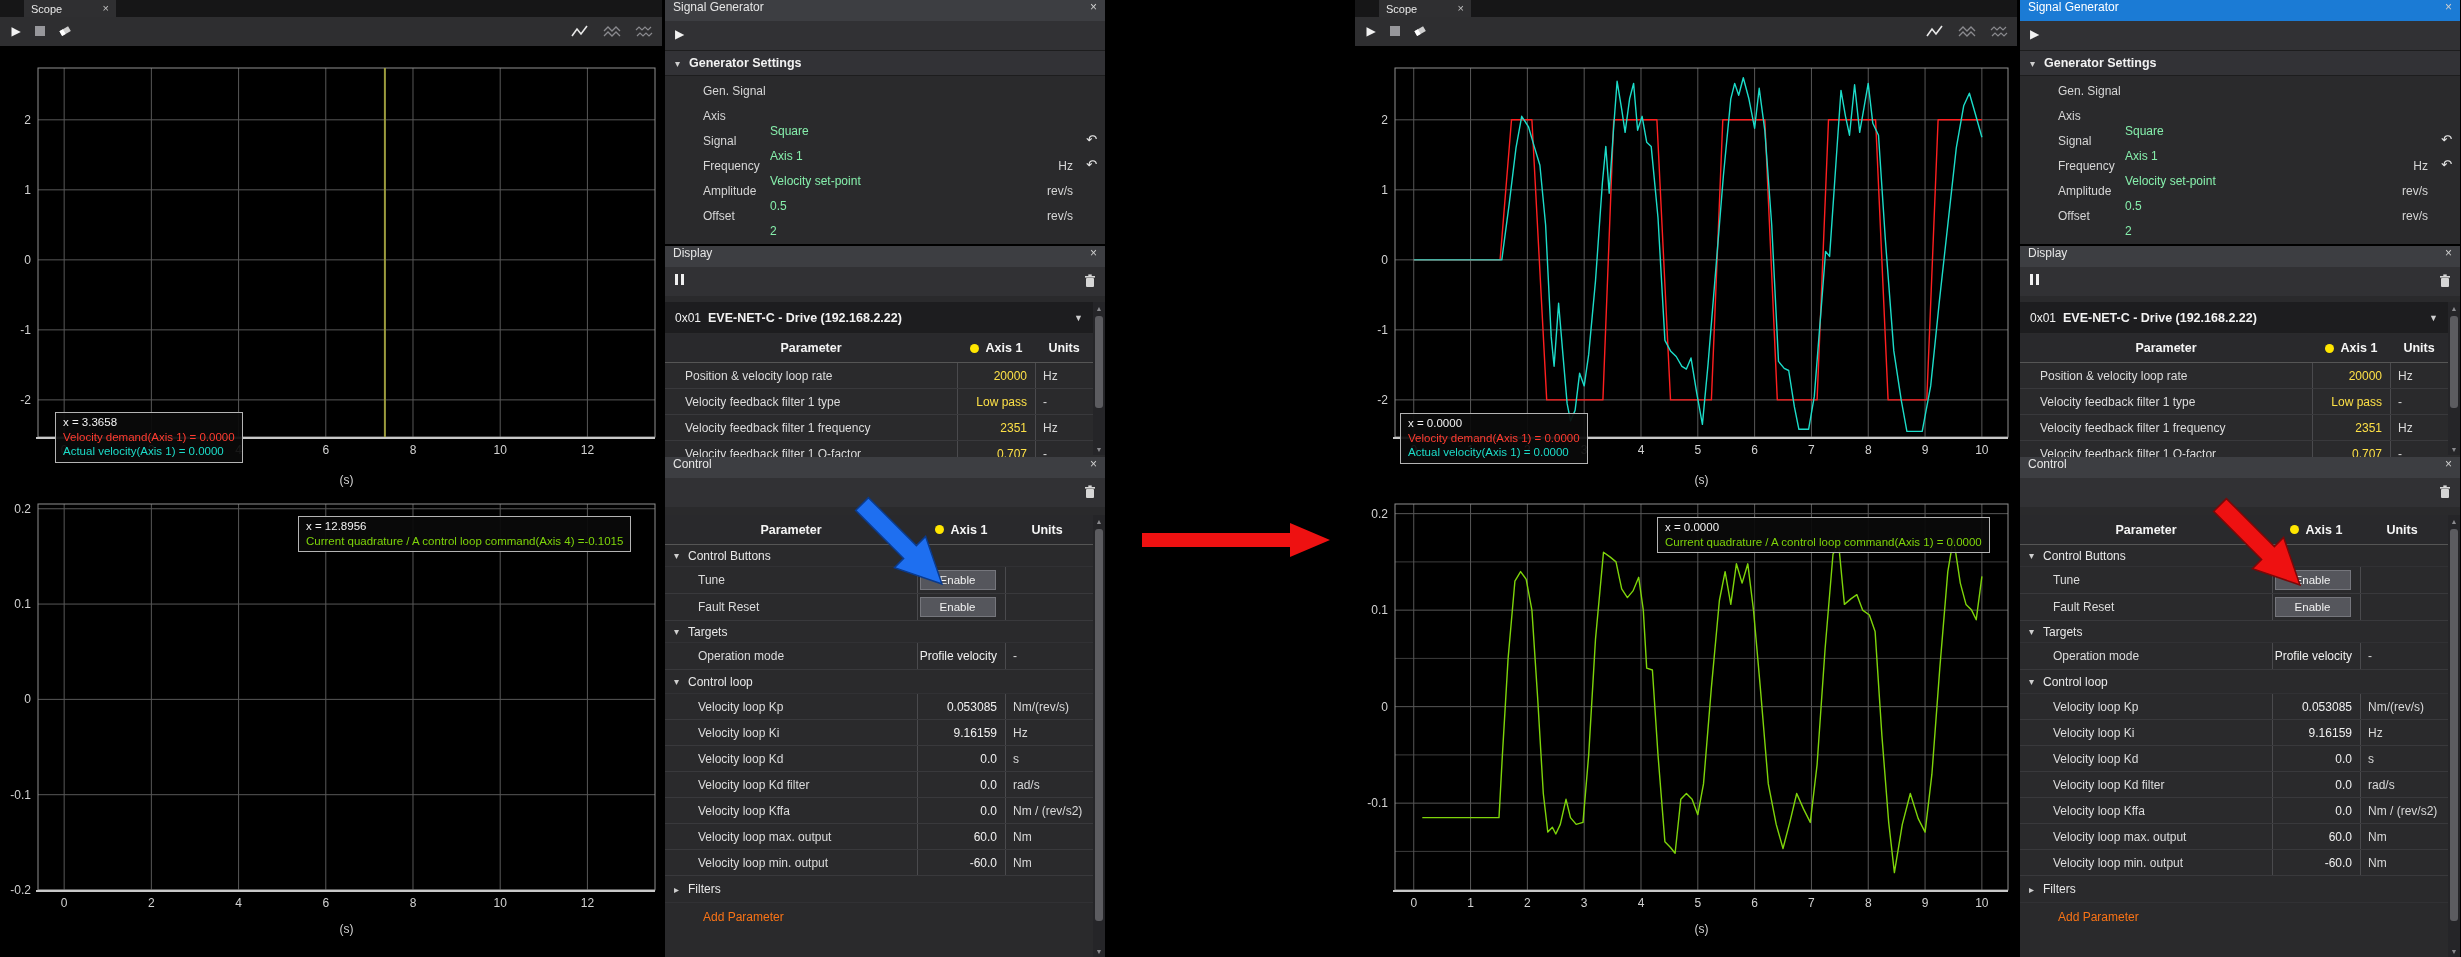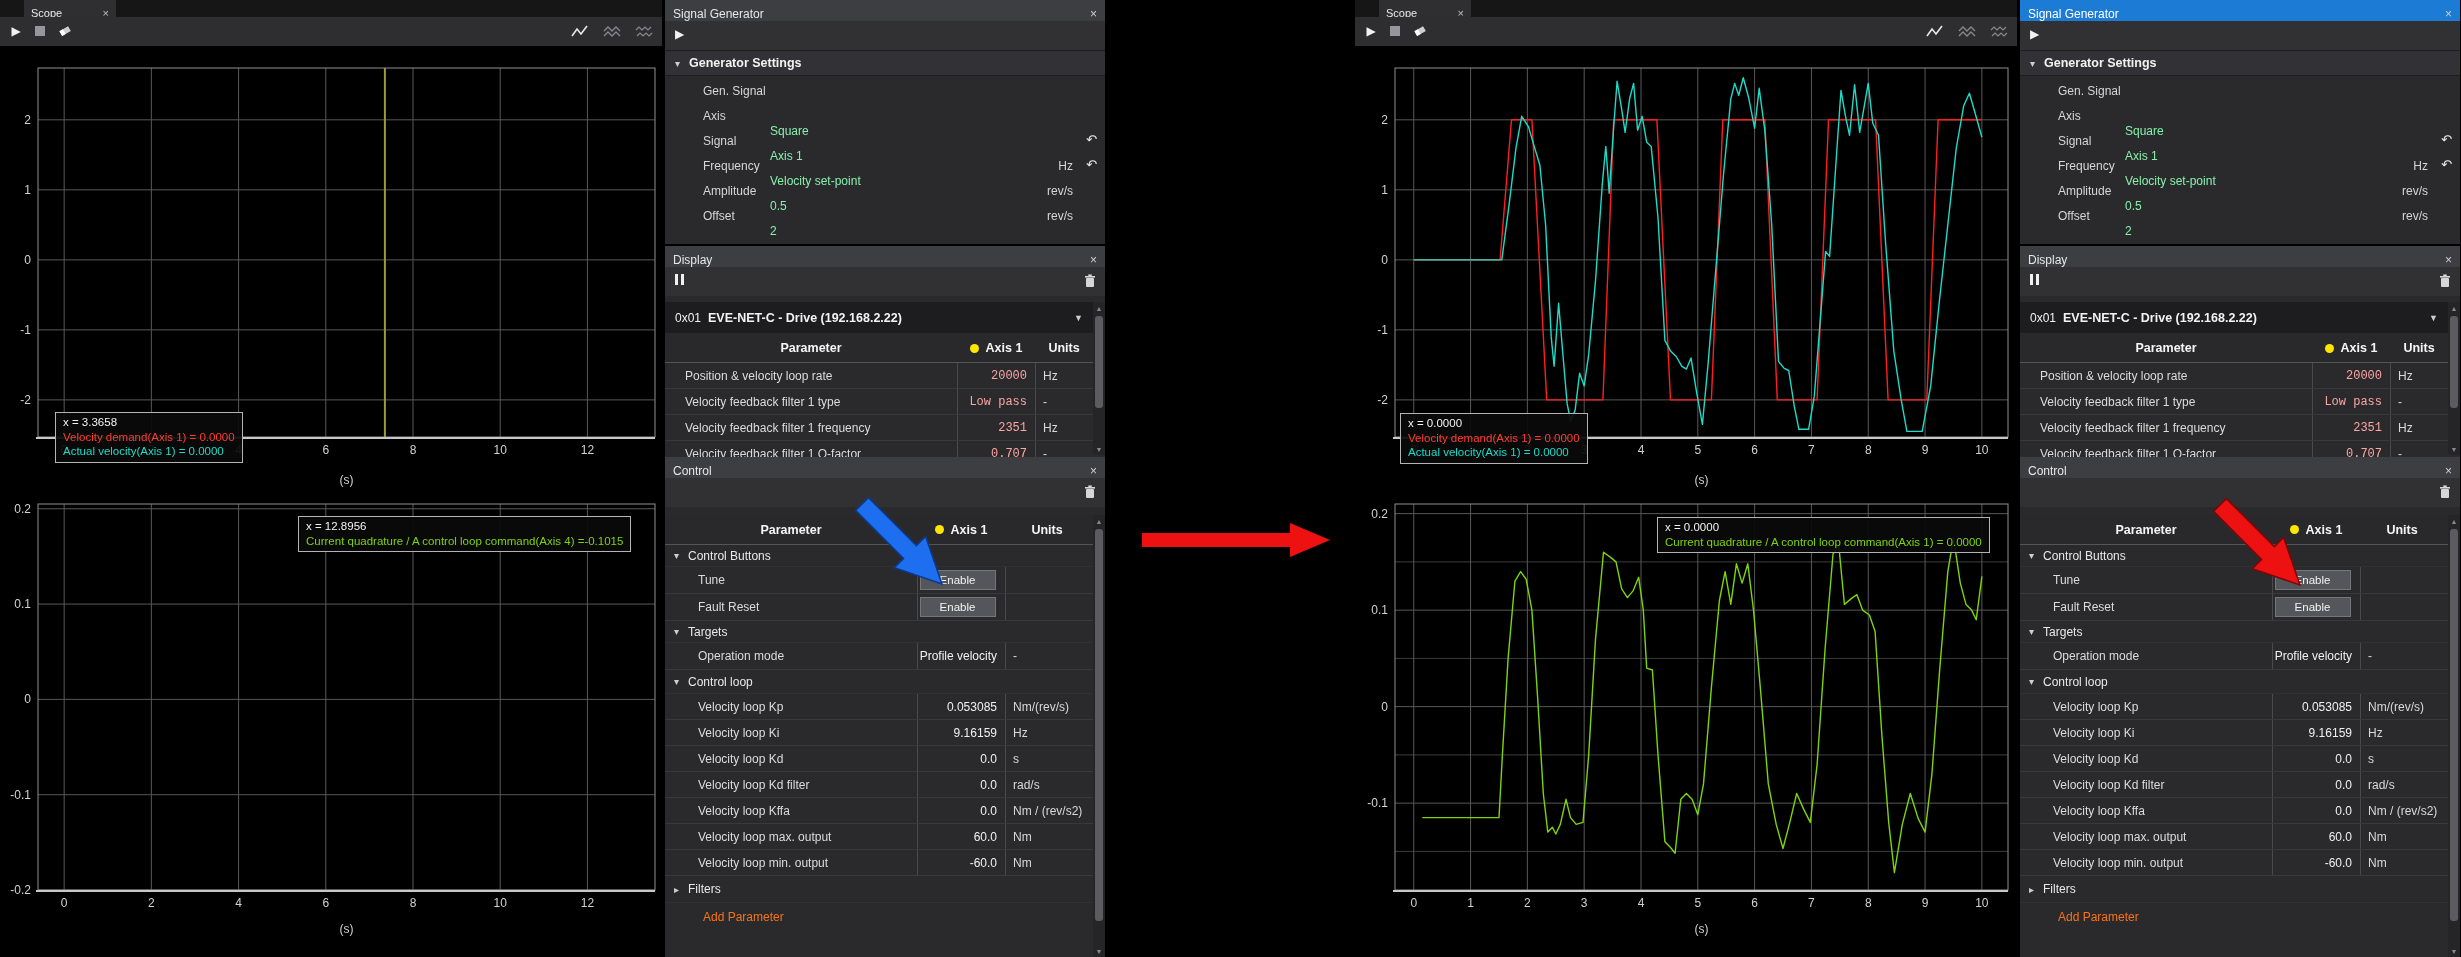--- a/index.html
+++ b/index.html
@@ -4,41 +4,41 @@
 <style>
   html,body{margin:0;padding:0;background:#000;}
   *{box-sizing:border-box;}
   body{font-family:"Liberation Sans","DejaVu Sans",sans-serif;-webkit-font-smoothing:antialiased;}
   #root{position:relative;width:2461px;height:957px;background:#000;overflow:hidden;}
 
   
   .scope-pane{position:absolute;top:0;width:662px;height:957px;background:#000;}
   .tabbar{position:absolute;top:0;left:0;right:0;height:17px;background:#161617;}
   .tab{position:absolute;left:24px;top:0;width:92px;height:17px;background:#2f2f31;color:#e8e8e8;
-       font-size:11px;display:flex;align-items:center;justify-content:space-between;padding:13px 7px;}
+       font-size:11px;display:flex;align-items:center;justify-content:space-between;padding:4px 7px;}
   .tab .x{color:#c0c0c0;font-size:11px;line-height:11px;}
   .scopebar{position:absolute;top:17px;left:0;right:0;height:29px;background:#2e2e30;}
   .sicon{position:absolute;top:6px;width:20px;height:16px;display:flex;align-items:center;justify-content:center;}
   .play-glyph{color:#f2f2f2;font-size:12px;line-height:12px;}
   .stop-glyph{width:10px;height:10px;background:#97979b;}
   .chartsvg{position:absolute;left:0;width:662px;}
   .c1{top:46px;height:450px;}
   .c2{top:496px;height:461px;}
   svg text{font-family:"Liberation Sans","DejaVu Sans",sans-serif;}
   .tt{position:absolute;background:rgba(10,10,10,0.93);border:1px solid #b4b4b4;padding:2px 7px 3px 7px;
       font-size:11.5px;line-height:14.5px;white-space:nowrap;z-index:5;}
   .tt .c-x{color:#f2f2f2;} .tt .c-red{color:#ff3b30;} .tt .c-cyan{color:#1cdcc9;} .tt .c-green{color:#7ed40a;}
 
   
   .panels-col{position:absolute;top:0;width:440px;height:957px;}
   .panel{position:absolute;left:0;width:440px;background:#2a2a2c;overflow:hidden;}
   .p-sg{top:0;height:244px;}
   .p-disp{top:246px;height:236px;}
   .p-ctrl{top:457px;height:500px;}
-  .ptitle{height:21px;background:#3d3e42;color:#e6e6e6;font-size:12px;display:flex;align-items:flex-end;
+  .ptitle{height:21px;background:#3d3e42;color:#e6e6e6;font-size:12px;display:flex;align-items:flex-start;
           justify-content:space-between;padding:0 8px;}
   .ptitle.blue{background:#1b7bd5;color:#fff;}
   .ptitle .x{color:#cfcfcf;font-size:12px;}
   .ptoolbar{position:relative;height:29px;background:#313134;}
   .ptool-left{position:absolute;left:10px;top:7px;}
   .ptool-right{position:absolute;right:9px;top:7px;}
   .pause-glyph{display:inline-flex;gap:3px;}
   .pause-glyph i{display:block;width:3px;height:11px;background:#f0f0f0;}
   .secthdr{height:26px;display:flex;align-items:center;padding-left:10px;gap:9px;background:#323236;
            border-top:1px solid #1d1d1e;border-bottom:1px solid #1d1d1e;color:#f2f2f2;
@@ -68,21 +68,21 @@
   .th-axis{display:flex;align-items:center;justify-content:center;gap:7px;}
   .dot{width:9px;height:9px;border-radius:50%;background:#ffe600;display:inline-block;}
   .trow{display:grid;border-bottom:1px solid #39393c;font-size:12px;color:#dcdcdc;align-items:center;}
   .p-disp .trow{grid-template-columns:292px 78px 58px;height:26px;}
   .p-ctrl .trow{grid-template-columns:252px 88px 84px;}
   .trow-std{height:26px;} .trow-btn{height:27px;}
   .tp{padding-left:20px;}
   .p-ctrl .tp{padding-left:33px;}
   .tv{border-left:1px solid #4a4a4d;height:100%;display:flex;align-items:center;justify-content:flex-end;
       padding-right:8px;color:#f0f0f0;}
-  .tv.dim{color:#fca5a5;font-family:Liberation Mono, monospace;}
+  .tv.dim{color:#fde047;}
   .tu{border-left:1px solid #4a4a4d;height:100%;display:flex;align-items:center;padding-left:7px;color:#d9d9d9;}
   .grow{display:flex;align-items:center;height:22px;gap:9px;padding-left:9px;color:#e8e8e8;font-size:12px;
         border-bottom:1px solid #313134;}
   .grow.tall{height:24px;}
   .btncell{justify-content:center;}
   .enable{width:76px;height:20px;background:#55565c;border:1px solid #75767c;color:#f2f2f2;
           font-size:11.5px;font-family:inherit;padding:0;}
   .addparam{height:28px;display:flex;align-items:center;padding-left:38px;color:#f97316;font-size:12px;}
 
   

